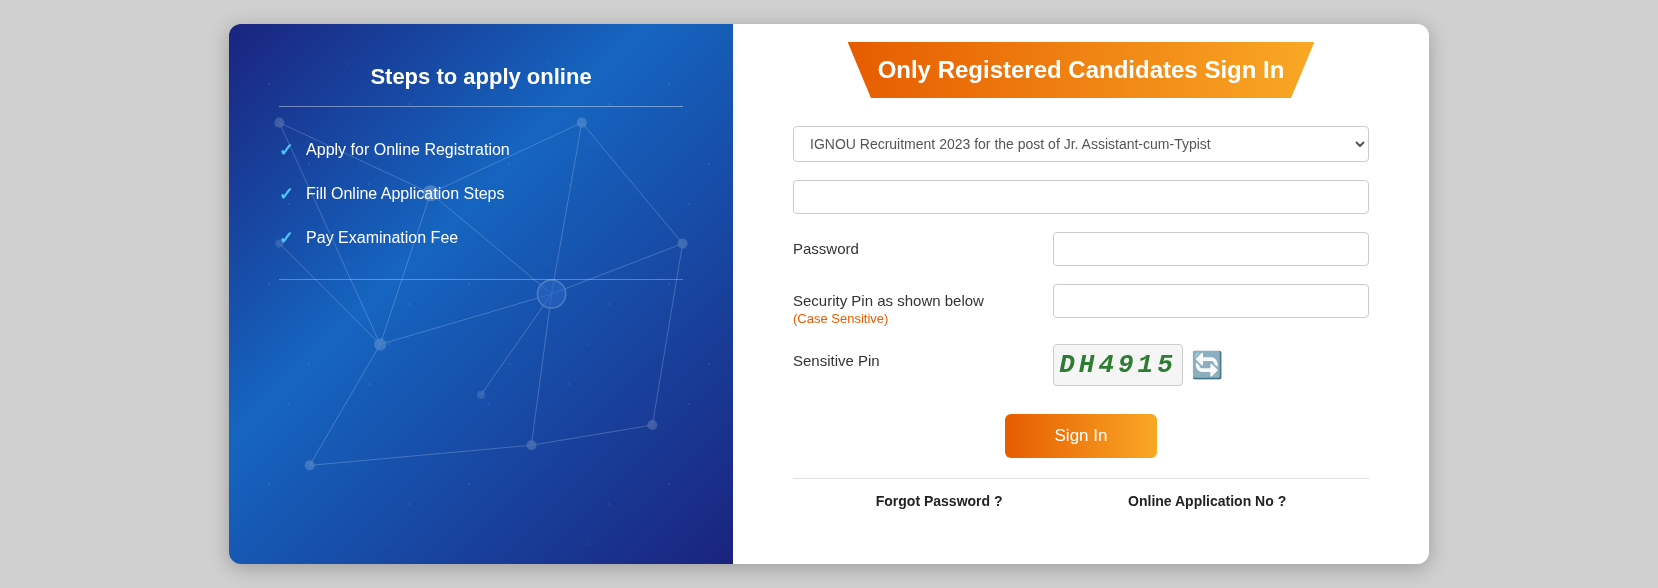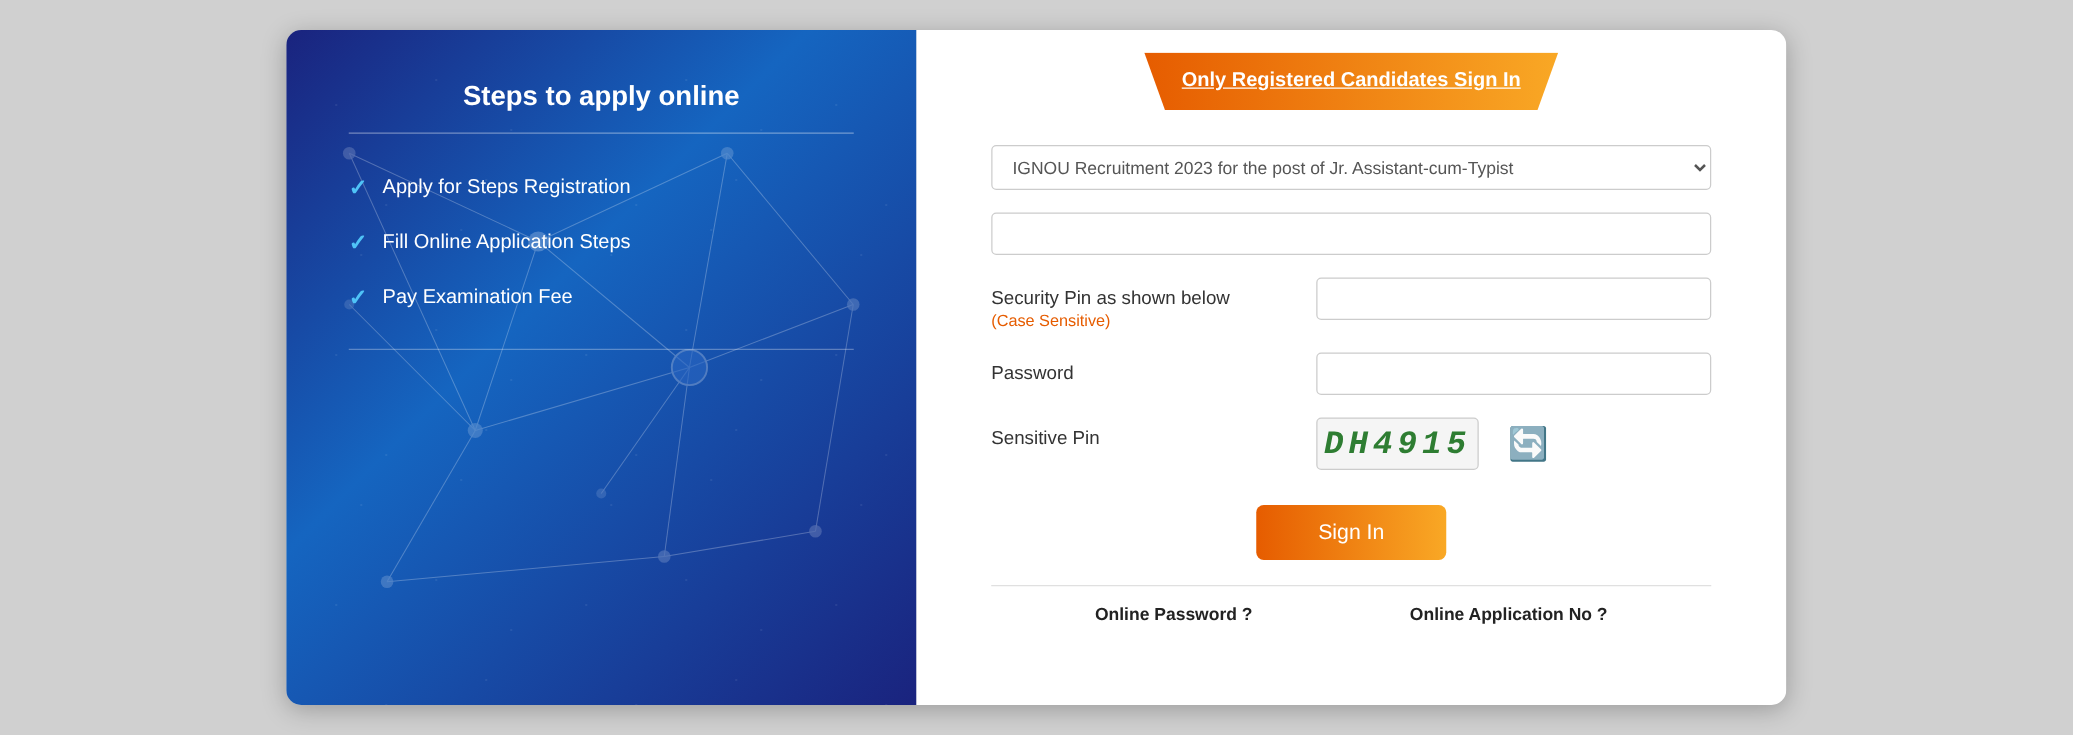--- a/index.html
+++ b/index.html
@@ -101,23 +101,22 @@
     .right-header {
       background: linear-gradient(90deg, #e65c00, #f9a825);
       padding: 14px 30px;
       text-align: center;
       position: relative;
       clip-path: polygon(0 0, 100% 0, 95% 100%, 5% 100%);
       margin: 0 20px;
     }
     .right-header-title {
       color: #ffffff;
-      font-size: 16px;
-      font-weight: bold;
-      text-decoration: underline;
+      font-size: 24px;
+      font-weight: bold;
     }
     .form-area {
       padding: 28px 60px 30px 60px;
       flex: 1;
     }
     .form-row {
       display: flex;
       align-items: flex-start;
       margin-bottom: 18px;
     }
@@ -144,21 +143,21 @@
       color: #333;
     }
     select.form-control {
       background: #fff;
       color: #555;
       appearance: auto;
     }
     .security-pin-row {
       display: flex;
       align-items: center;
-      gap: 24px;
+      gap: 8px;
     }
     .captcha-box {
       width: 130px;
       height: 42px;
       border: 1px solid #ccc;
       border-radius: 4px;
       background: #f5f5f5;
       display: flex;
       align-items: center;
       justify-content: center;
@@ -247,21 +246,21 @@
         <circle cx="420" cy="380" r="5" fill="white" opacity="0.7"></circle>
         <circle cx="50" cy="200" r="4" fill="white" opacity="0.5"></circle>
         <circle cx="250" cy="350" r="4" fill="white" opacity="0.5"></circle>
       </svg>
     </div>
     <div class="left-content">
       <div class="left-title">Steps to apply online</div>
       <ul class="steps-list">
         <li>
           <span class="check-icon">✓</span>
-          <span>Apply for Steps Registration</span>
+          <span>Apply for Online Registration</span>
         </li>
         <li>
           <span class="check-icon">✓</span>
           <span>Fill Online Application Steps</span>
         </li>
         <li>
           <span class="check-icon">✓</span>
           <span>Pay Examination Fee</span>
         </li>
       </ul>
@@ -282,47 +281,47 @@
         <select class="form-control">
           <option>IGNOU Recruitment 2023 for the post of Jr. Assistant-cum-Typist</option>
         </select>
       </div>
 
       <div class="form-row">
         <input type="text" class="form-control" style="">
       </div>
 
       <div class="form-row">
+        <label class="form-label">Password</label>
+        <input type="password" class="form-control" style="">
+      </div>
+
+      <div class="form-row">
         <label class="form-label">
           <span>Security Pin as shown below</span>
           <span class="case-note">(Case Sensitive)</span>
         </label>
         <input type="text" class="form-control" style="">
       </div>
 
       <div class="form-row">
-        <label class="form-label">Password</label>
-        <input type="password" class="form-control" style="">
-      </div>
-
-      <div class="form-row">
         <label class="form-label">Sensitive Pin</label>
         <div class="security-pin-row">
           <div class="captcha-box">DH4915</div>
           <span class="refresh-icon" title="Refresh captcha">🔄</span>
         </div>
       </div>
 
       <div class="sign-in-row">
         <button class="sign-in-btn">Sign In</button>
       </div>
 
       <hr class="divider-form">
 
       <div class="links-row">
-        <a class="forgot-link" href="#">Online Password ?</a>
+        <a class="forgot-link" href="#">Forgot Password ?</a>
         <a class="forgot-link" href="#">Online Application No ?</a>
       </div>
 
     </div>
   </div>
 
 </div>
 
 </body></html>

